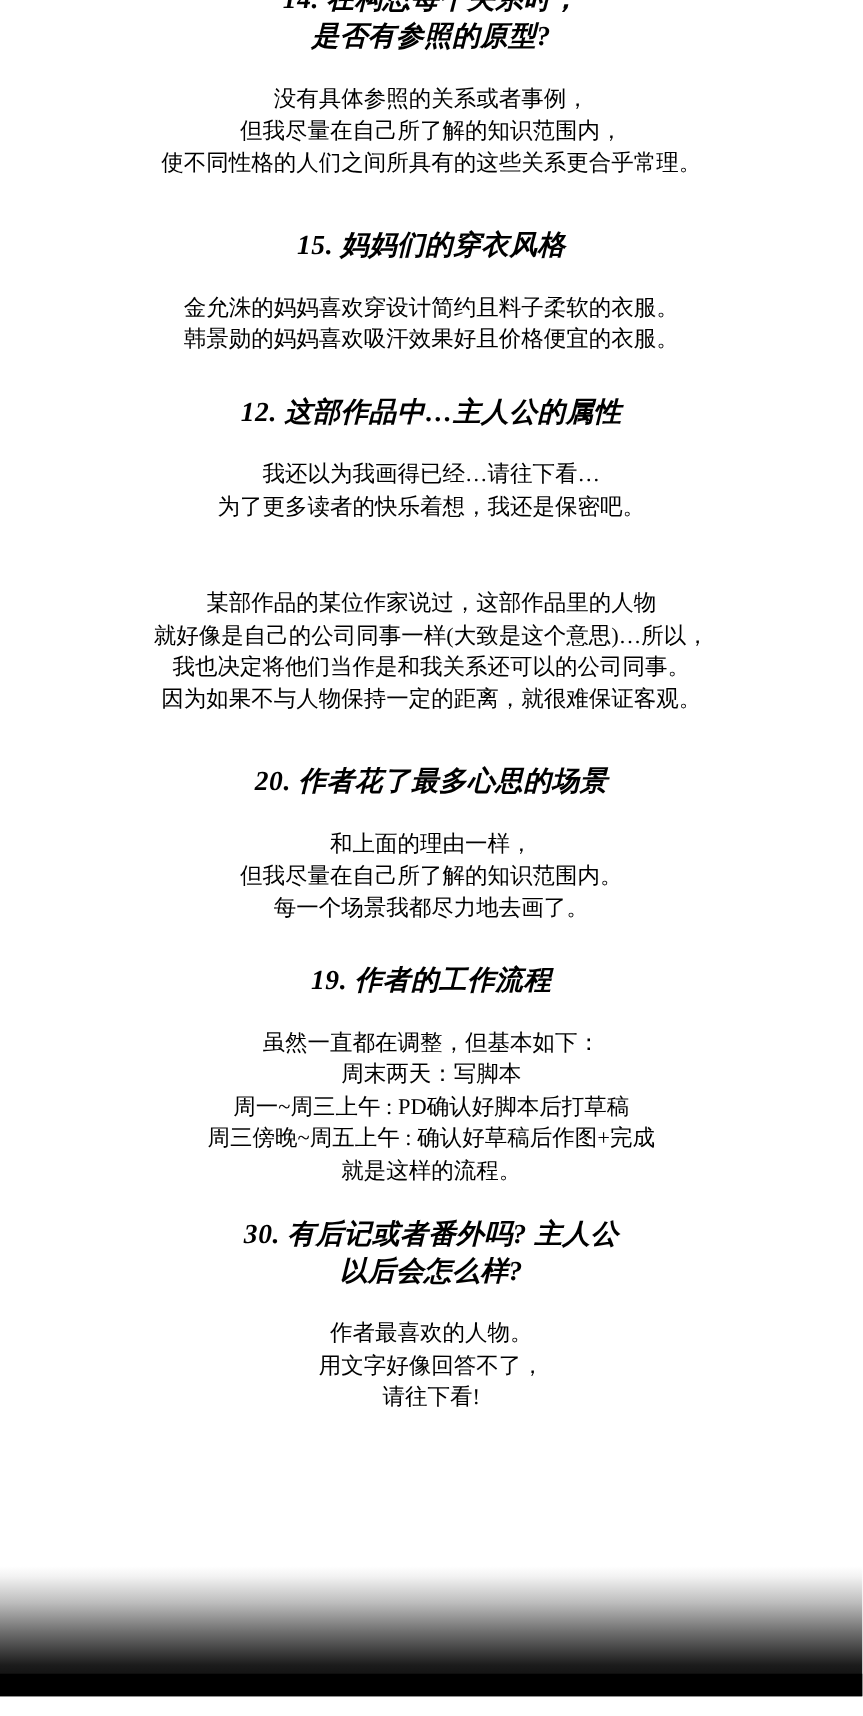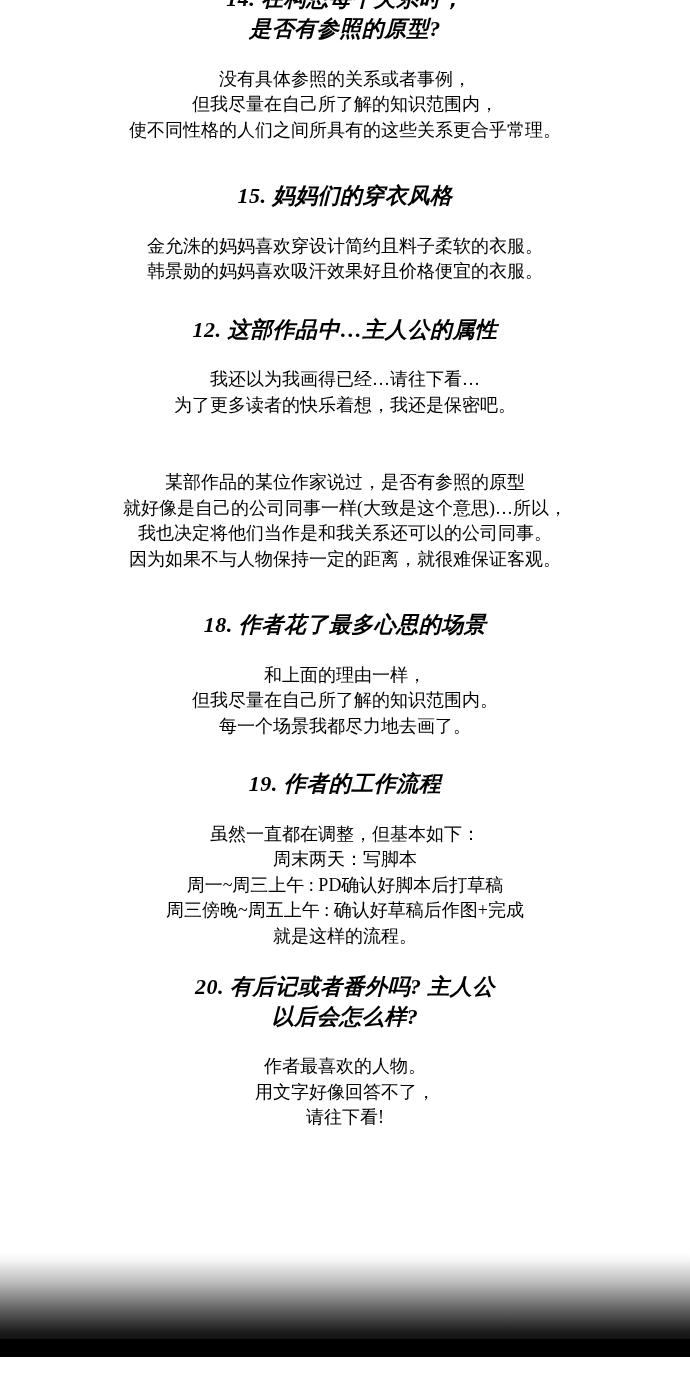--- a/index.html
+++ b/index.html
@@ -98,30 +98,30 @@
       <div class="q-title">12. 这部作品中…主人公的属性</div>
       <div class="gap-md"></div>
       <div class="a-body">我还以为我画得已经…请往下看…
 为了更多读者的快乐着想，我还是保密吧。</div>
     </div>
 
     <div class="gap-lg"></div>
 
     <div class="qa-block">
       <div class="gap-md"></div>
-      <div class="a-body">某部作品的某位作家说过，是否有参照的原型
+      <div class="a-body">某部作品的某位作家说过，这部作品里的人物
 就好像是自己的公司同事一样(大致是这个意思)…所以，
 我也决定将他们当作是和我关系还可以的公司同事。
 因为如果不与人物保持一定的距离，就很难保证客观。</div>
     </div>
 
     <div class="gap-xl"></div>
 
     <div class="qa-block">
-      <div class="q-title">18. 作者花了最多心思的场景</div>
+      <div class="q-title">20. 作者花了最多心思的场景</div>
       <div class="gap-md"></div>
       <div class="a-body">和上面的理由一样，
 但我尽量在自己所了解的知识范围内。
 每一个场景我都尽力地去画了。</div>
     </div>
 
     <div class="gap-lg"></div>
 
     <div class="qa-block">
       <div class="q-title">19. 作者的工作流程</div>
@@ -129,21 +129,21 @@
       <div class="a-body">虽然一直都在调整，但基本如下：
 周末两天：写脚本
 周一~周三上午 : PD确认好脚本后打草稿
 周三傍晚~周五上午 : 确认好草稿后作图+完成
 就是这样的流程。</div>
     </div>
 
     <div class="gap-md"></div>
 
     <div class="qa-block">
-      <div class="q-title">20. 有后记或者番外吗? 主人公
+      <div class="q-title">30. 有后记或者番外吗? 主人公
 以后会怎么样?</div>
       <div class="gap-md"></div>
       <div class="a-body">作者最喜欢的人物。
 用文字好像回答不了，
 请往下看!</div>
     </div>
 
   </div>
 
   <div class="fade-strip"></div>

